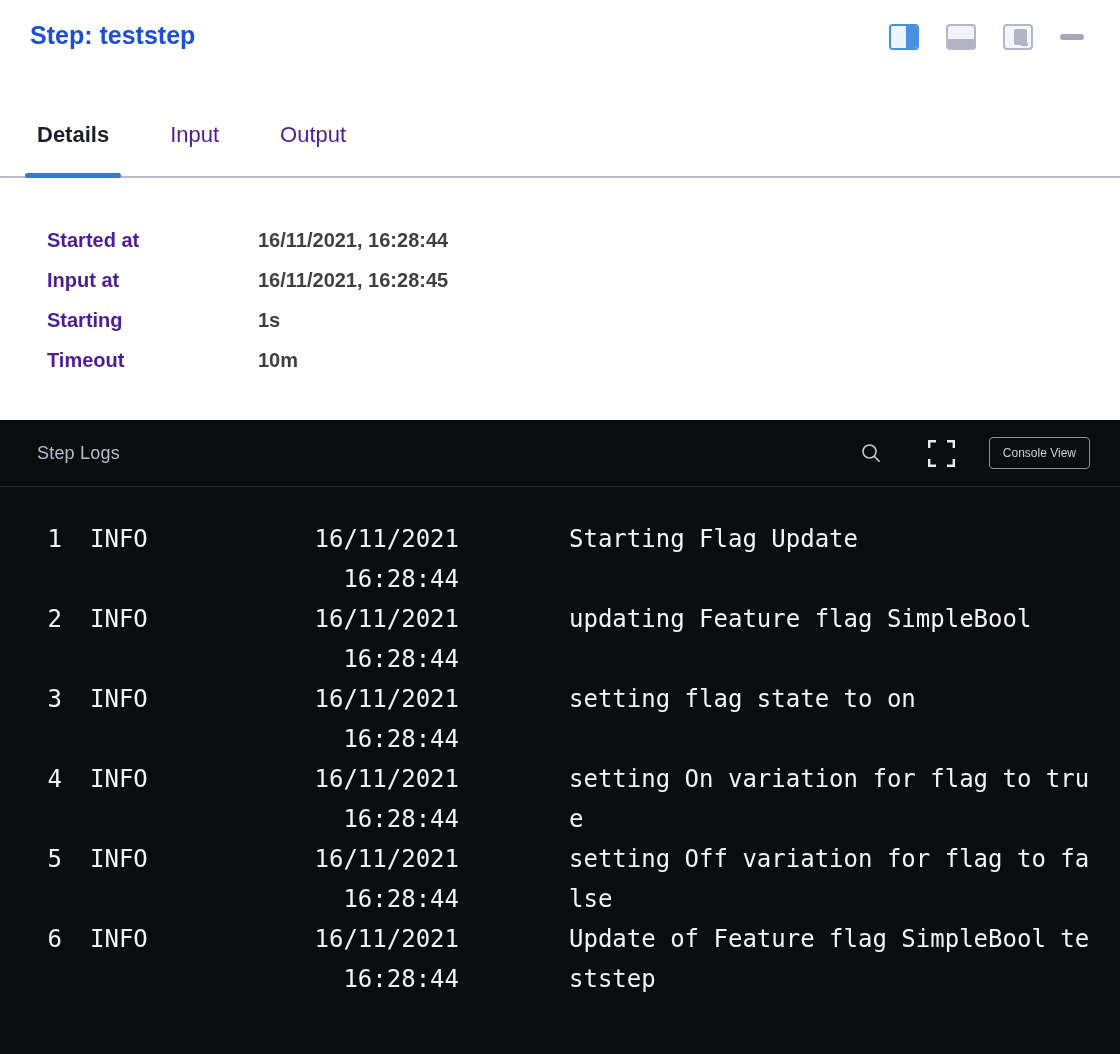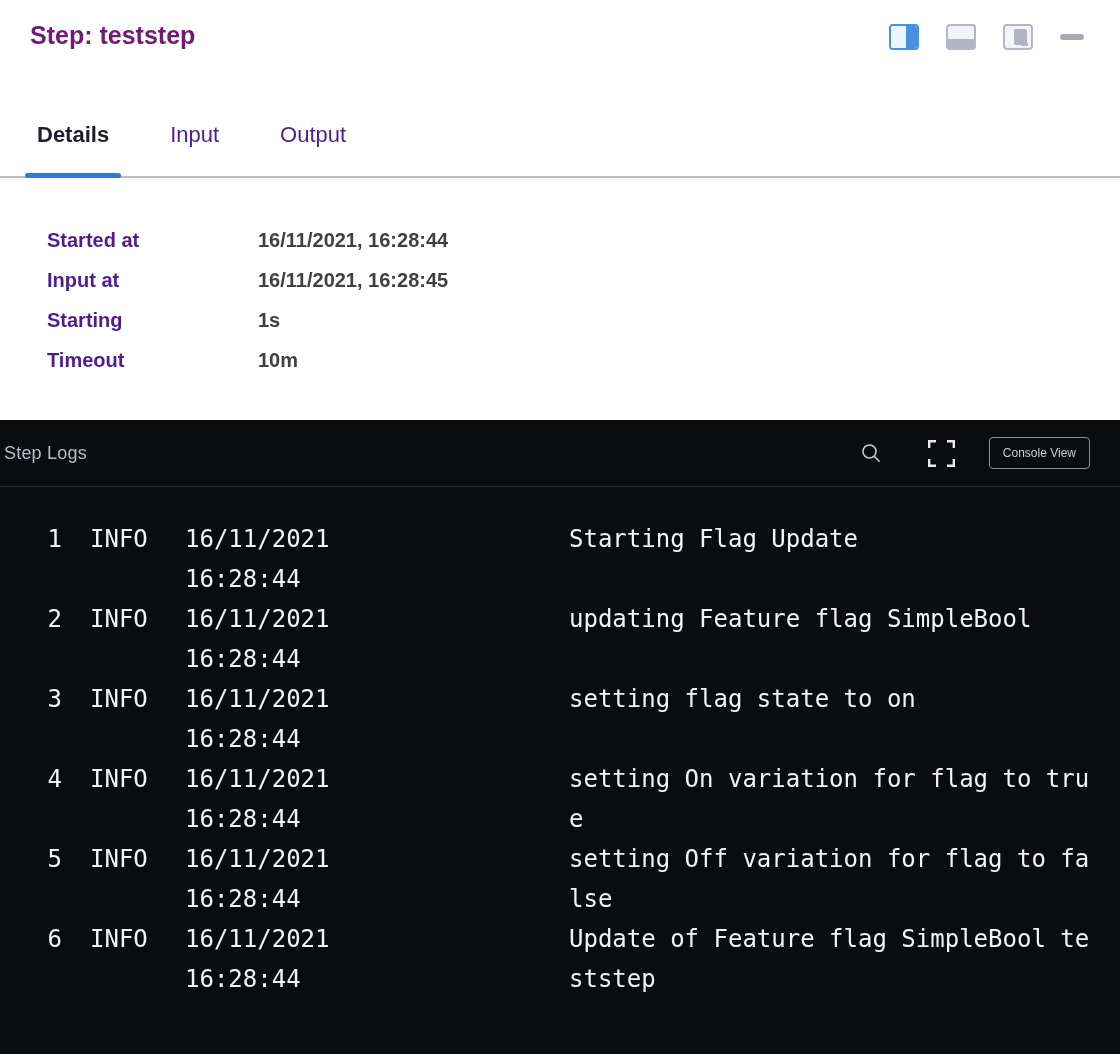--- a/index.html
+++ b/index.html
@@ -4,21 +4,21 @@
 <style>
   * { margin:0; padding:0; box-sizing:border-box; }
   html,body { width:1120px; height:1054px; overflow:hidden; background:#ffffff;
               font-family:"Liberation Sans", sans-serif; }
 
   
   .top-section { height:420px; background:#ffffff; }
 
   .titlebar { display:flex; justify-content:space-between; align-items:flex-start;
               padding:20px 36px 0 30px; }
-  .page-title { font-size:25px; font-weight:700; color:#701a75; line-height:30px; }
+  .page-title { font-size:25px; font-weight:700; color:#1d4ed8; line-height:30px; }
 
   .layout-controls { display:flex; align-items:center; gap:27px; margin-top:4px; }
   .layout-icon { width:30px; height:26px; border-radius:4px; }
   .icon-split { border:2px solid #4a90e2; display:flex; overflow:hidden; cursor:pointer; }
   .icon-split .half-l { width:58%; background:#eef6fd; }
   .icon-split .half-r { width:42%; background:#4a90e2; }
   .icon-bottom { border:2px solid #b5b6c7; cursor:pointer;
                  background:linear-gradient(to bottom, #f2f2f8 58%, #b2b4c4 58%); }
   .icon-float { border:2px solid #b5b6c7; background:#f4f5fa; position:relative; cursor:pointer; }
   .icon-float .inner-rect { position:absolute; top:3px; right:4px; width:13px; height:16px;
@@ -38,35 +38,35 @@
 
   
   .details-grid { padding:42px 0 0 47px; }
   .detail-row { display:flex; line-height:40px; font-size:20px; font-weight:700; }
   .detail-label { width:211px; color:#4c1d95; }
   .detail-value { color:#404040; }
 
   
   .log-panel { height:634px; background:#0b0c0e; color:#f2f3f7; }
   .log-header { height:67px; display:flex; align-items:center;
-                padding:0 30px 0 4px; border-bottom:1px solid #2b2b34; }
+                padding:0 30px 0 37px; border-bottom:1px solid #2b2b34; }
   .log-title { font-size:18px; color:#b9bbc9; letter-spacing:0.2px; }
   .log-actions { margin-left:auto; display:flex; align-items:center; }
   .search-icon { margin-right:46px; cursor:pointer; display:flex; }
   .expand-icon { margin-right:34px; cursor:pointer; display:flex; }
   .console-view-btn { background:transparent; border:1px solid #8e90a0; border-radius:4px;
                       color:#ccced9; font-size:12px; line-height:22px; padding:4px 13px;
                       font-family:"Liberation Sans", sans-serif; cursor:pointer; }
 
   .log-body { padding:32px 24px 0 24px; }
   .log-row { display:flex; font-family:"DejaVu Sans Mono", monospace; font-size:24px;
              line-height:40px; color:#f2f3f7; }
   .col-num   { width:38px; text-align:right; margin-right:28px; flex:none; color:#f2f3f7; }
   .col-level { width:58px; margin-right:37px; flex:none; }
-  .col-time  { width:274px; margin-right:110px; flex:none; }
+  .col-time  { width:274px; margin-right:110px; flex:none;text-align:right; }
   .col-msg   { width:526px; flex:none; word-break:break-all; white-space:pre-wrap; }
 </style>
 </head>
 <body>
 
 <div class="top-section">
 
   <div class="titlebar">
     <div class="page-title">Step: teststep</div>
 

